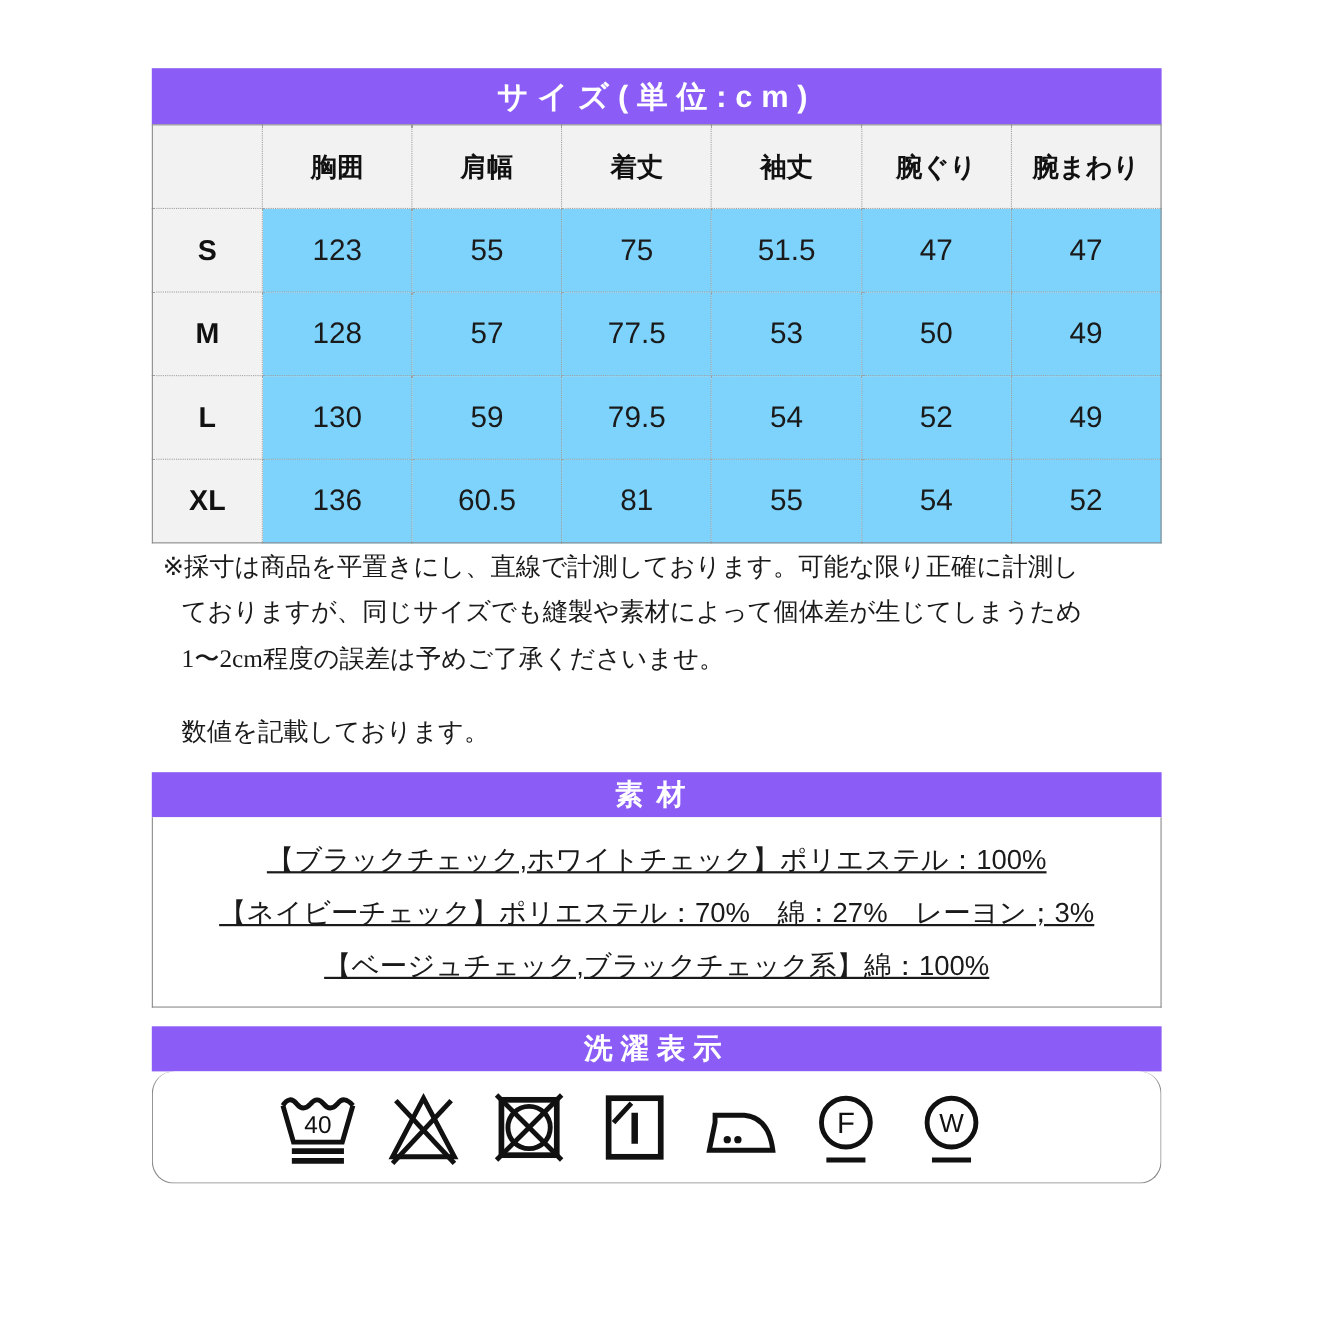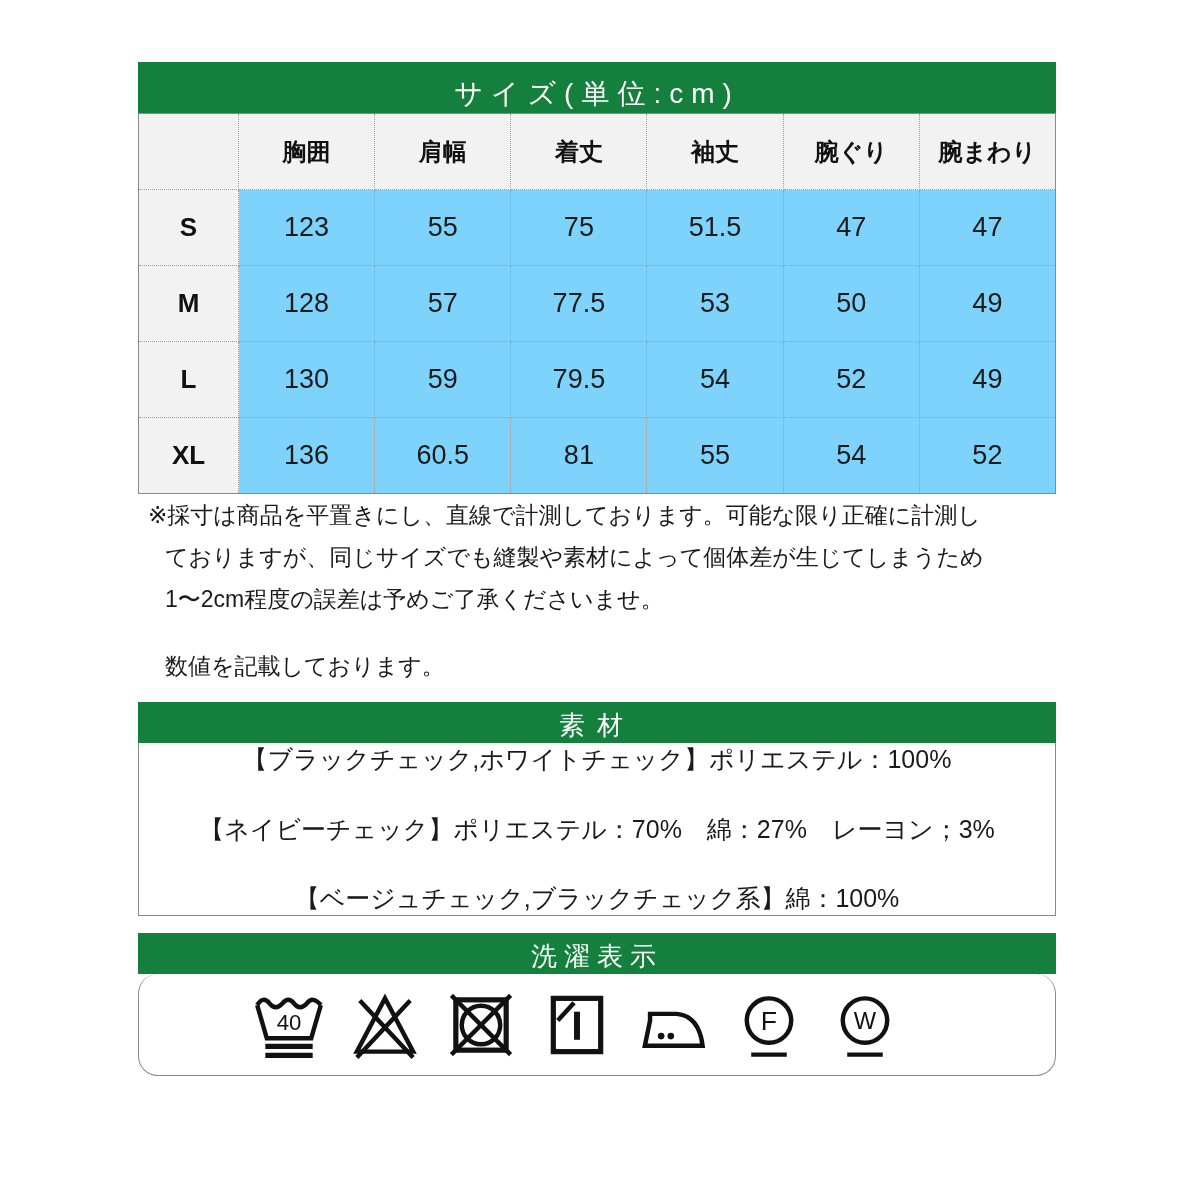--- a/index.html
+++ b/index.html
@@ -12,26 +12,26 @@
     color: #1a1a1a;
   }
   .container {
     position: absolute;
     left: 138px;
     top: 62px;
     width: 918px;
   }
   
   .bar {
-    background: #15803d;
+    background: #8b5cf6;
     color: #ffffff;
     display: flex;
-    align-items: flex-end;
+    align-items: center;
     justify-content: center;
-    font-weight: normal;
+    font-weight: bold;
   }
   .bar.title-bar {
     height: 51px;
     font-size: 28px;
     letter-spacing: 8px;
   }
   .bar.section-bar {
     height: 41px;
     font-size: 26px;
   }
@@ -67,38 +67,39 @@
   table.size-table td {
     background: #7dd3fc;
     font-size: 27px;
     font-weight: normal;
   }
   col.c-size { width: 100px; }
 
   
   .note { padding-left: 10px; font-size: 23px; line-height: 42px; }
   .note.second { margin-top: 25px; }
-  .note .cont { padding-left: 17px; }
+  .note .cont { padding-left: 17px; font-family: Liberation Serif, serif; }
 
   
   .material-bar-wrap { margin-top: 15px; }
   .box {
     border: 1px solid #8a8a8a;
     border-top: none;
     background: #ffffff;
   }
   .material-box {
     height: 172px;
     display: flex;
     flex-direction: column;
-    justify-content: space-between;
+    justify-content: center;
     align-items: center;
     gap: 15px;
     font-size: 25px;
     text-align: center;
+    text-decoration: underline;
   }
 
   
   .washing-bar-wrap { margin-top: 17px; }
   .washing-box {
     height: 101px;
     display: flex;
     align-items: center;
     justify-content: center;
     gap: 22px;

